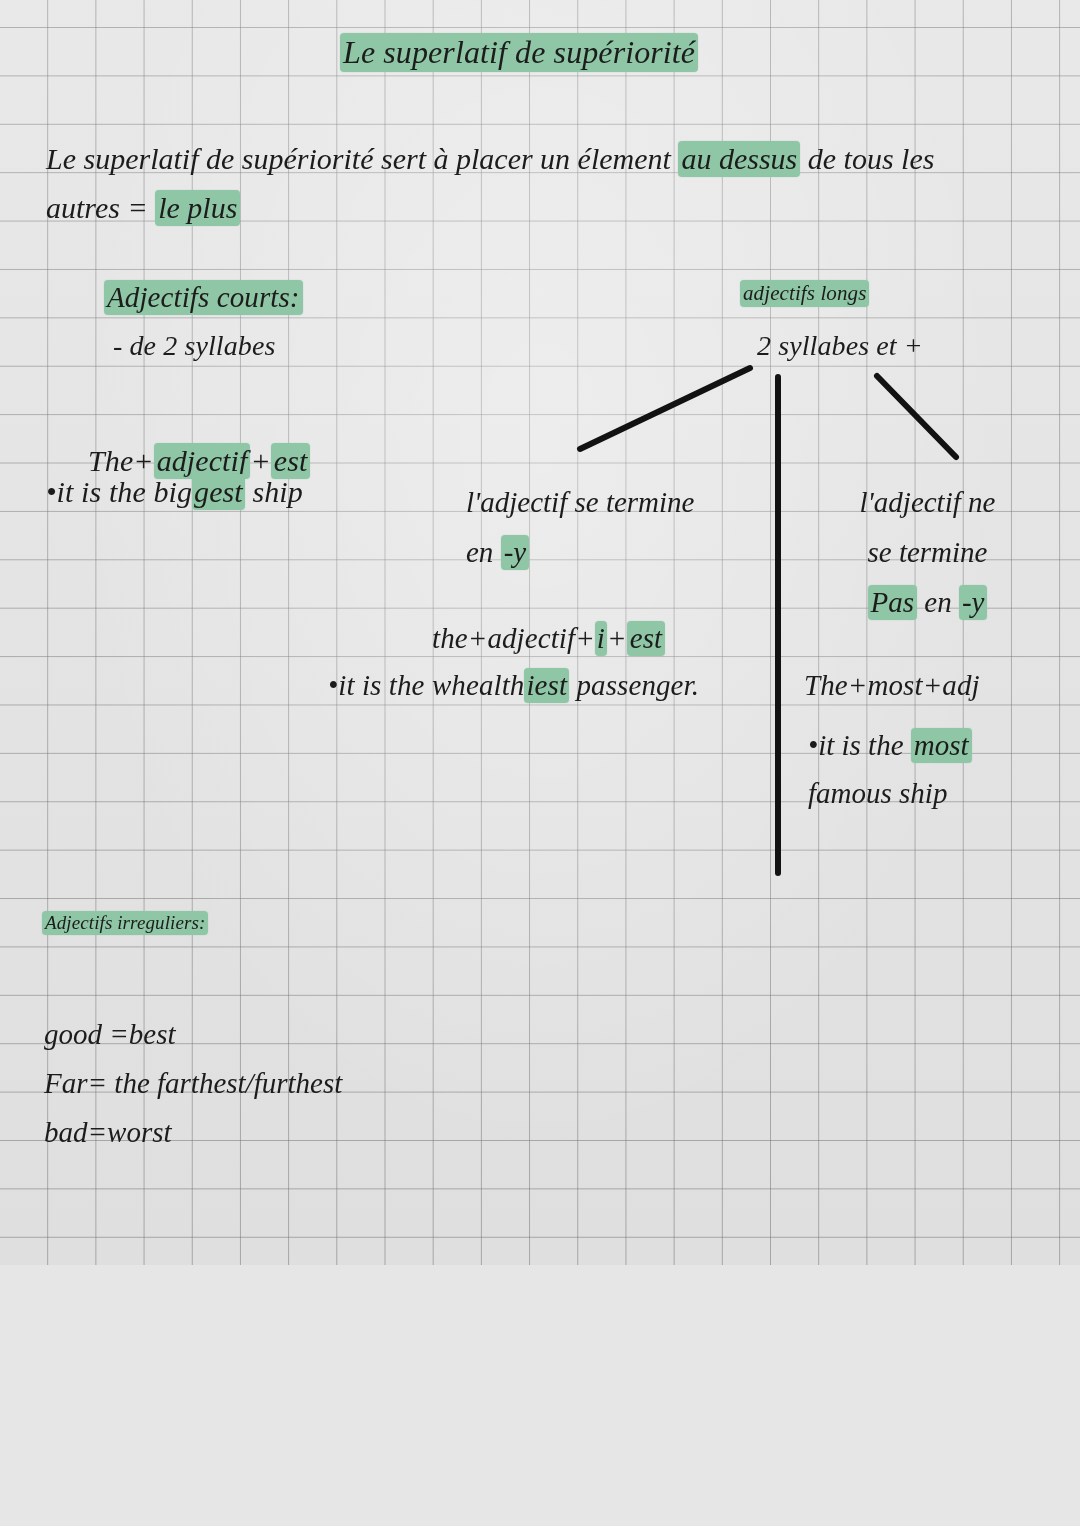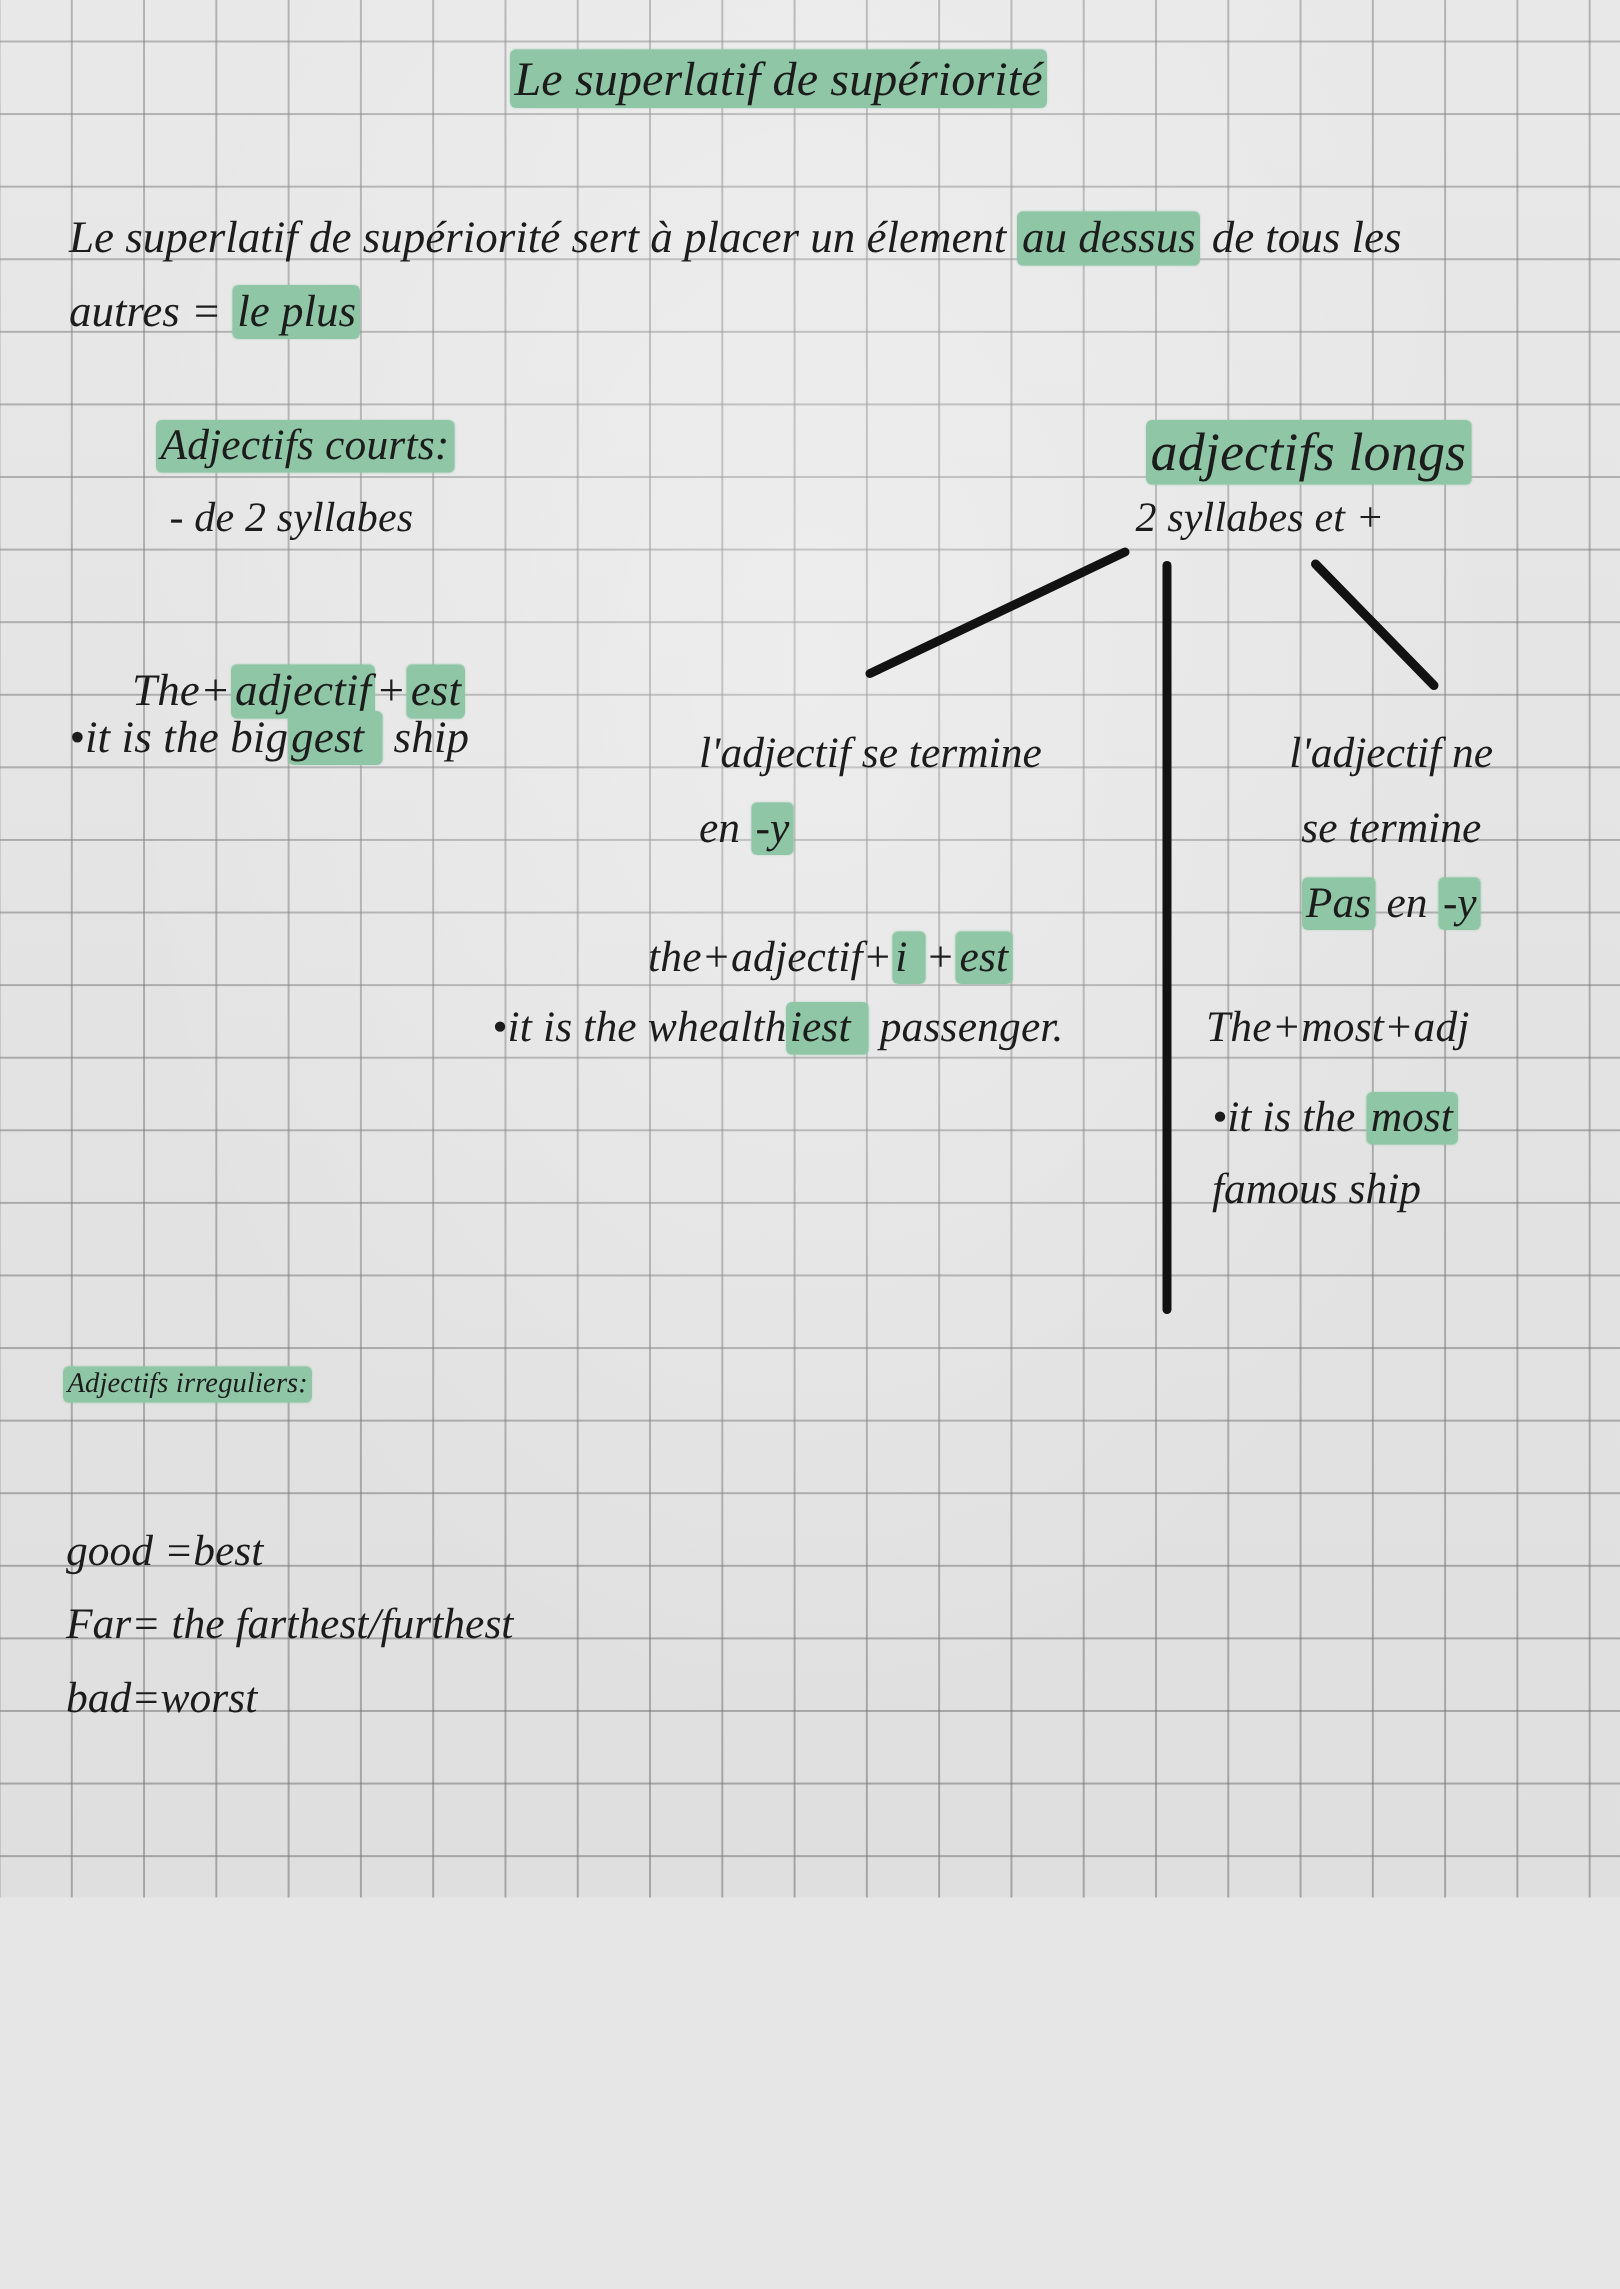--- a/index.html
+++ b/index.html
@@ -63,21 +63,21 @@
 
   
   .hl {
     background-color: #8ec6a6;
     border-radius: 4px;
     padding: 1px 3px 2px 3px;
     box-decoration-break: clone;
     -webkit-box-decoration-break: clone;
     box-shadow: 0 0 1px rgba(140,195,165,0.9);
   }
-  .hl-tight { padding: 1px 12px 2px 2px; }
+  .hl-tight { padding: 1px 2px 2px 2px; }
 
   
   #title {
     left: 340px;
     top: 36px;
     font-size: 32px;
   }
 
   #intro {
     left: 46px;
@@ -93,23 +93,23 @@
     font-size: 29px;
   }
   #col-left-sub {
     left: 113px;
     top: 332px;
     font-size: 28px;
     text-align: center;
   }
 
   #col-right-head {
-    left: 764px;
+    left: 740px;
     top: 283px;
-    font-size: 36px;
+    font-size: 21px;
   }
   #col-right-sub {
     left: 757px;
     top: 332px;
     font-size: 28px;
   }
 
   #left-formula {
     left: 88px;
     top: 446px;

